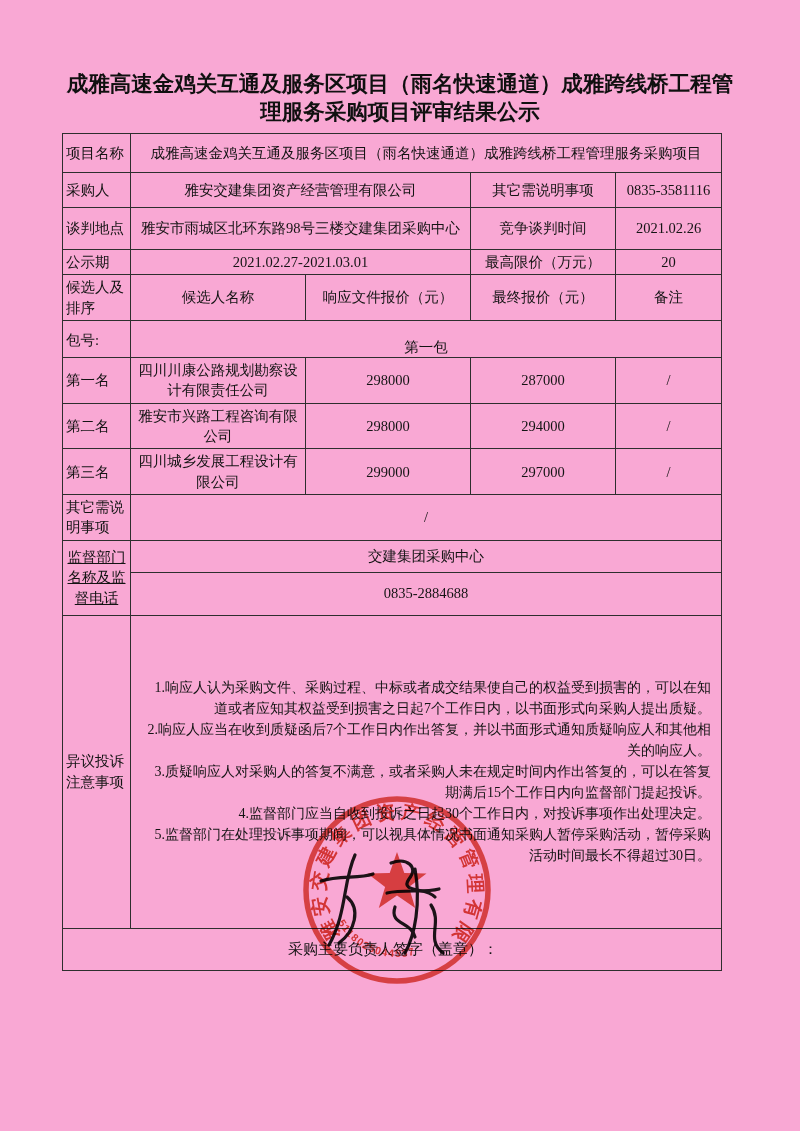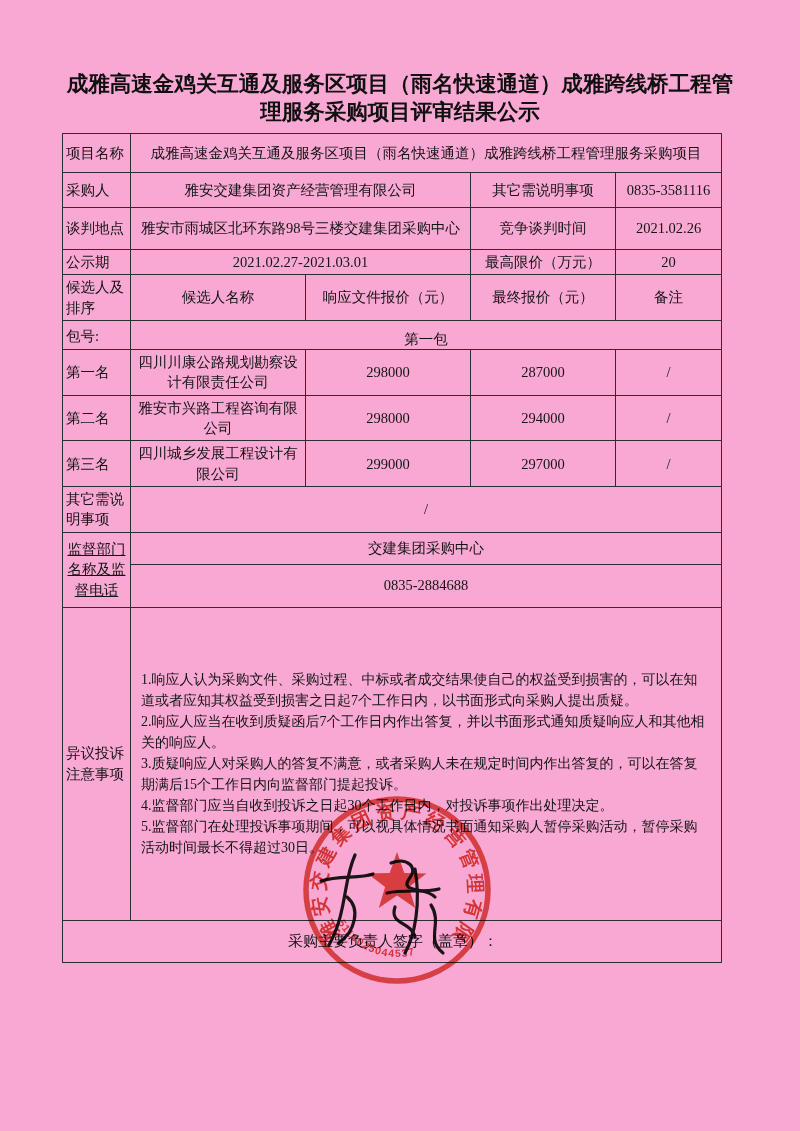--- a/index.html
+++ b/index.html
@@ -42,21 +42,21 @@
   .doc-table td.lbl{padding:2px 3px;text-align:left;}
   .doc-table td.lbl-c{padding:2px 3px;text-align:center;text-decoration:underline;}
   .doc-table td.c{text-align:center;}
   .doc-table td.l{text-align:center;}
   .objection-text{
     padding:4px 4px;
     text-align:left;
     font-size:14px;
     line-height:21px;
   }
-  .objection-text .item{margin:0;}
+  .objection-text .item{margin:0;text-align:right;}
   .sig-cell{font-size:15px;}
   
   .stamp{
     position:absolute;
     left:297px;top:790px;
     width:200px;height:200px;
     z-index:3;
     mix-blend-mode:multiply;
     opacity:.92;
   }
@@ -115,21 +115,21 @@
       </tr>
       <tr style="height:37px">
         <td class="lbl">候选人及排序</td>
         <td class="c">候选人名称</td>
         <td class="c">响应文件报价（元）</td>
         <td class="c">最终报价（元）</td>
         <td class="c">备注</td>
       </tr>
       <tr style="height:19px">
         <td class="lbl" style="padding-top:3px;padding-bottom:0">包号:</td>
-        <td class="c" style="padding-top:8px;padding-bottom:0" colspan="4">第一包</td>
+        <td class="c" style="padding-top:16px;padding-bottom:0" colspan="4">第一包</td>
       </tr>
       <tr style="height:44px">
         <td class="lbl">第一名</td>
         <td class="l">四川川康公路规划勘察设计有限责任公司</td>
         <td class="c">298000</td>
         <td class="c">287000</td>
         <td class="c">/</td>
       </tr>
       <tr style="height:44px">
         <td class="lbl">第二名</td>

